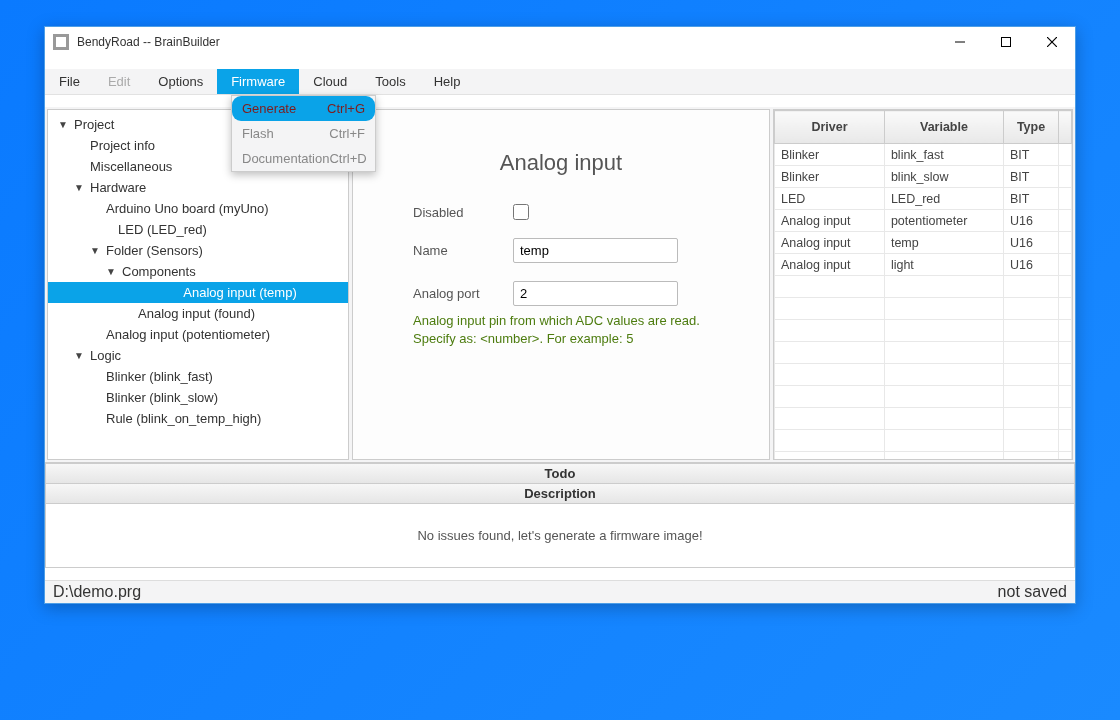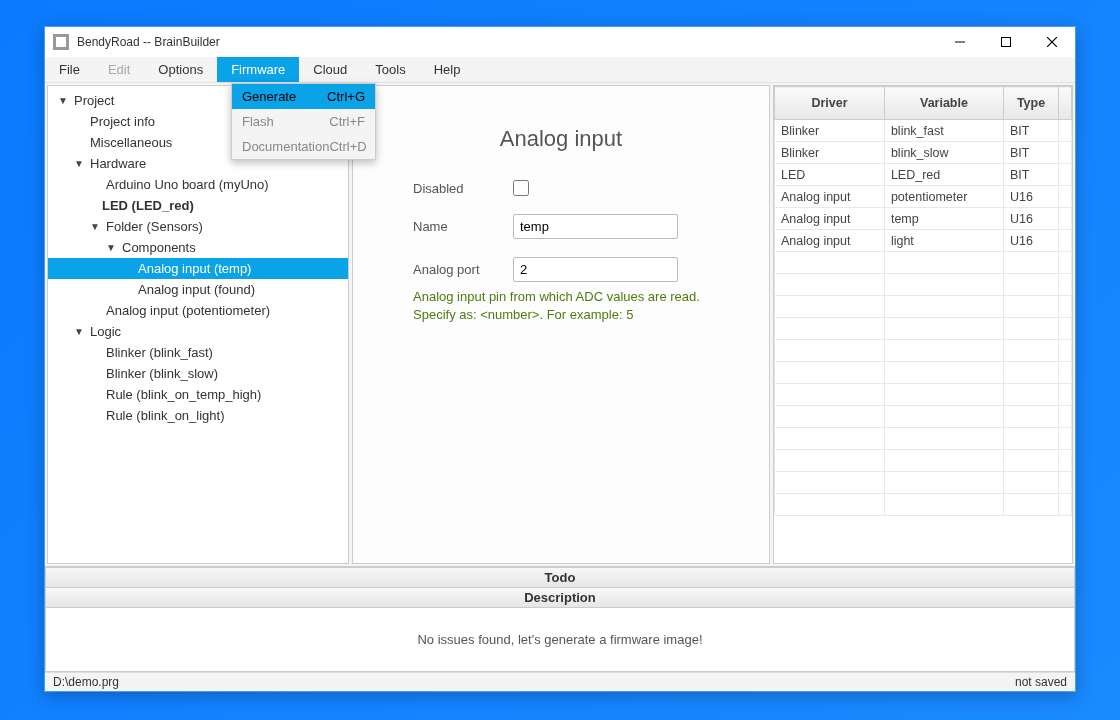--- a/index.html
+++ b/index.html
@@ -9,26 +9,27 @@
     height: 720px;
     background: linear-gradient(135deg, #0a7aff 0%, #1a8aff 100%);
     font-family: "Segoe UI", Tahoma, sans-serif;
     font-size: 13px;
     color: #333;
     overflow: hidden;
   }
   .window {
     position: absolute;
     left: 44px; top: 26px;
-    width: 1032px; height: 666px;
+    width: 1032px; height: 578px;
     background: #fff;
     border: 1px solid #4c9ee8;
     display: flex;
     flex-direction: column;
     box-shadow: 0 4px 16px rgba(0,0,0,0.25);
+    gap: 12px;
   }
   .titlebar {
     height: 30px;
     display: flex;
     align-items: center;
     padding: 0 0 0 8px;
     background: #fff;
     font-size: 12px;
   }
   .titlebar-icon {
@@ -81,21 +82,21 @@
     box-shadow: 0 3px 8px rgba(0,0,0,0.25);
     z-index: 100;
   }
   .dropdown-item {
     display: flex;
     justify-content: space-between;
     padding: 5px 10px;
     font-size: 13px;
     color: #888;
   }
-  .dropdown-item.active { background: #0aa3e8; color: #000000; }
+  .dropdown-item.active { background: #0aa3e8; color: #7f1d1d; border-radius: 9px; }
   .main {
     flex: 1;
     display: flex;
     flex-direction: column;
     background: #f4f4f5;
     overflow: hidden;
   }
   .upper {
     flex: 1;
     display: flex;
@@ -212,21 +213,21 @@
     border-top: none;
     text-align: center;
     padding: 24px 0;
     color: #555;
     font-size: 13px;
   }
   .statusbar {
     display: flex;
     justify-content: space-between;
     padding: 2px 8px;
-    font-size: 12px;
+    font-size: 16px;
     background: #f4f4f5;
     border-top: 1px solid #ddd;
   }
 </style>
 </head>
 <body>
 
 <div class="window">
 
   <div class="titlebar">
@@ -295,31 +296,31 @@
           <div class="tree-row" style="padding-left: 24px;">
             <span class="tree-toggle">▼</span>
             <span style="margin-left: 4px;">Hardware</span>
           </div>
           <div class="tree-row" style="padding-left: 40px;">
             <span class="tree-toggle empty">▼</span>
             <span style="margin-left: 4px;">Arduino Uno board (myUno)</span>
           </div>
           <div class="tree-row" style="padding-left: 40px;">
             <span class="tree-toggle empty">▼</span>
-            <span style="margin-left: 0; font-weight: bold;">LED (LED_red)</span>
+            <span style="margin-left: 16px;">LED (LED_red)</span>
           </div>
           <div class="tree-row" style="padding-left: 40px;">
             <span class="tree-toggle">▼</span>
             <span style="margin-left: 4px;">Folder (Sensors)</span>
           </div>
           <div class="tree-row" style="padding-left: 56px;">
             <span class="tree-toggle">▼</span>
             <span style="margin-left: 4px;">Components</span>
           </div>
-          <div class="tree-row selected" style="padding-left: 72px;">
+          <div class="tree-row selected" style="padding-left: 72px; justify-content: center;">
             <span class="tree-toggle empty">▼</span>
             <span style="margin-left: 4px;">Analog input (temp)</span>
           </div>
           <div class="tree-row" style="padding-left: 72px;">
             <span class="tree-toggle empty">▼</span>
             <span style="margin-left: 4px;">Analog input (found)</span>
           </div>
           <div class="tree-row" style="padding-left: 40px;">
             <span class="tree-toggle empty">▼</span>
             <span style="margin-left: 4px;">Analog input (potentiometer)</span>
@@ -332,24 +333,20 @@
             <span class="tree-toggle empty">▼</span>
             <span style="margin-left: 4px;">Blinker (blink_fast)</span>
           </div>
           <div class="tree-row" style="padding-left: 40px;">
             <span class="tree-toggle empty">▼</span>
             <span style="margin-left: 4px;">Blinker (blink_slow)</span>
           </div>
           <div class="tree-row" style="padding-left: 40px;">
             <span class="tree-toggle empty">▼</span>
             <span style="margin-left: 4px;">Rule (blink_on_temp_high)</span>
-          </div>
-          <div class="tree-row" style="padding-left: 40px;">
-            <span class="tree-toggle empty">▼</span>
-            <span style="margin-left: 4px;">Rule (blink_on_light)</span>
           </div>
         </div>
 
       <div class="center-pane">
         <h1>Analog input</h1>
         <div class="form-row">
           <span class="label">Disabled</span>
           <input type="checkbox" style="">
         </div>
         <div class="form-row">

